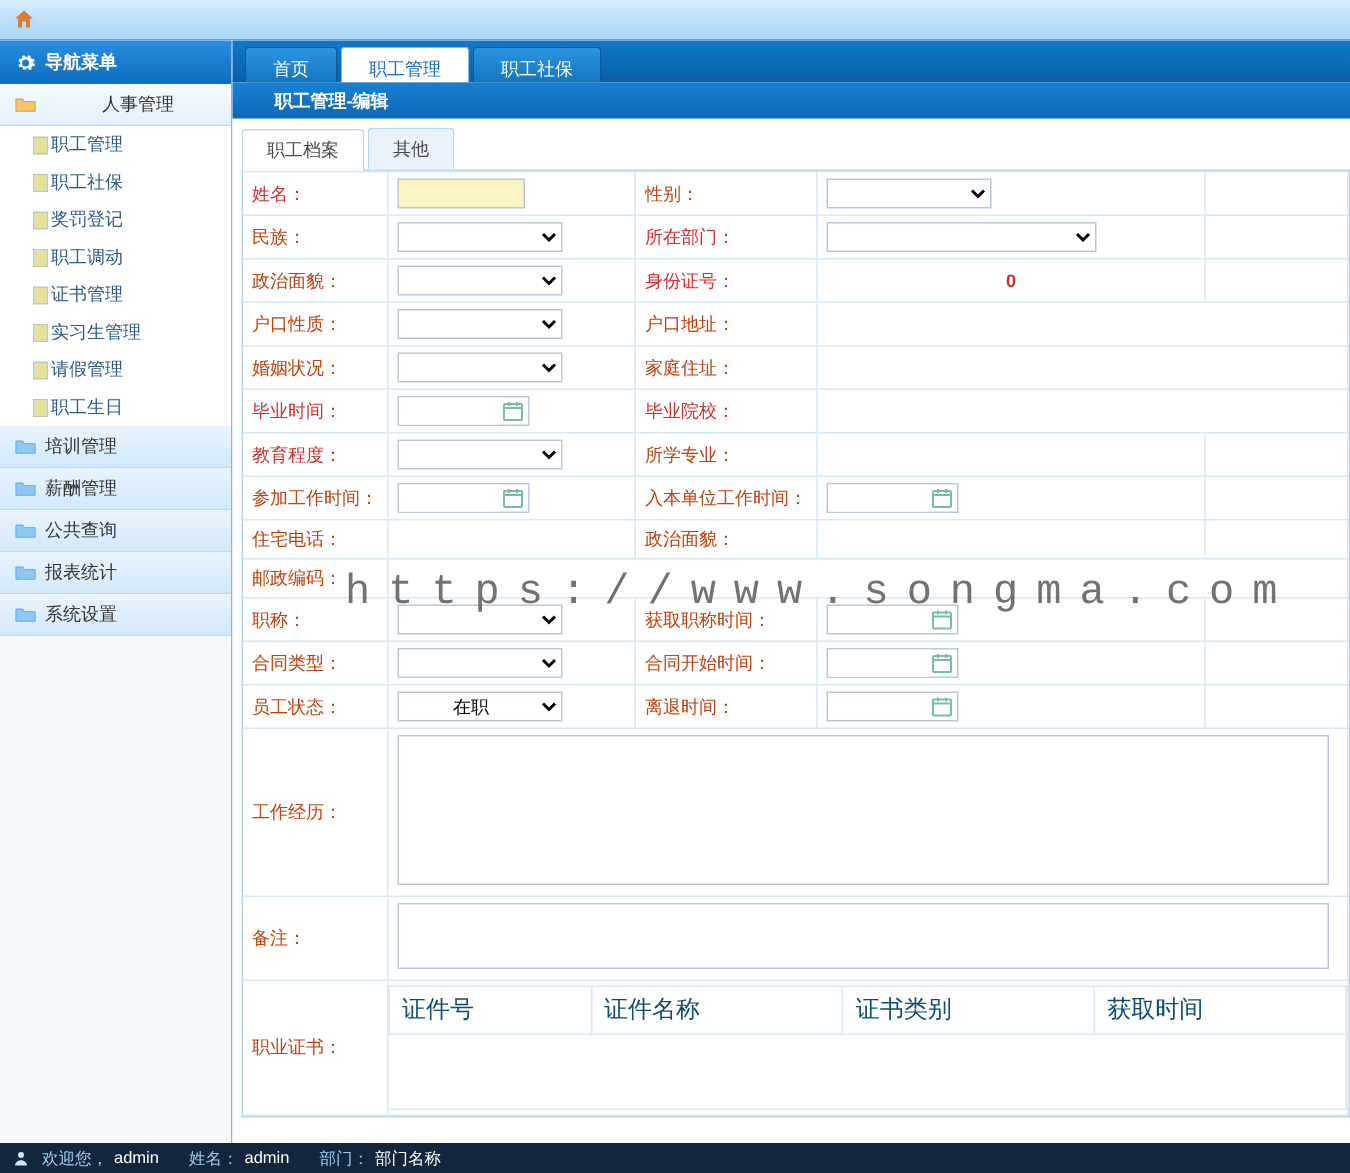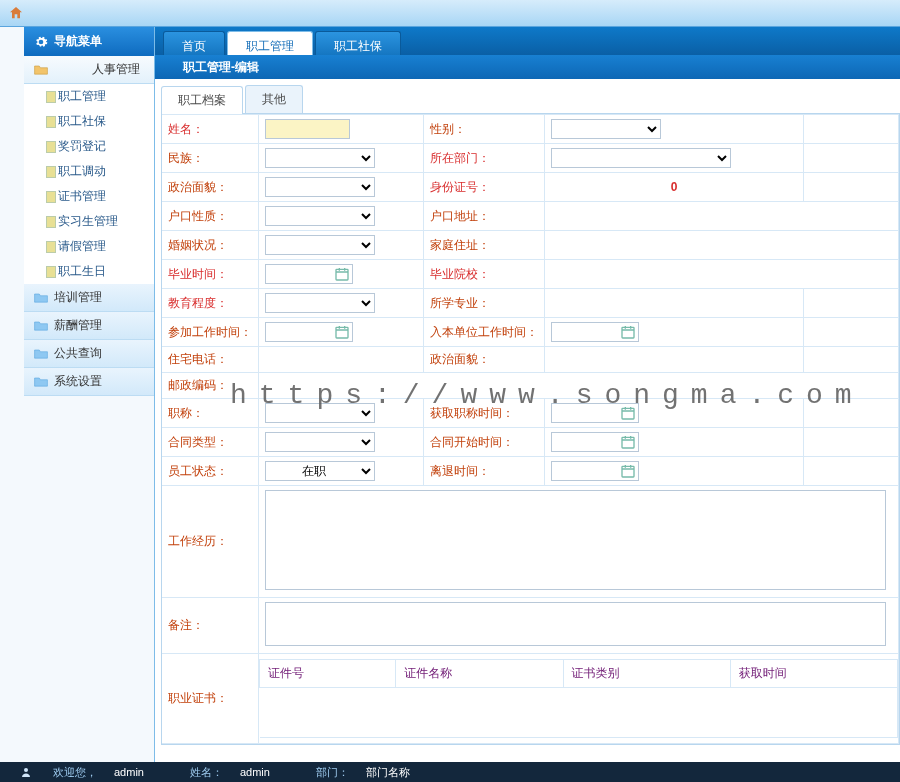--- a/index.html
+++ b/index.html
@@ -7,21 +7,21 @@
 .app { width: 900px; height: 782px; display: flex; flex-direction: column; }
 
 
 .topbar { height: 27px; background: linear-gradient(to bottom, #d6ecfb, #a8d6f5); border-bottom: 1px solid #5aa5de; display: flex; align-items: center; padding-left: 8px; }
 .topbar .home-ico { width: 16px; height: 16px; color: #d97c3a; }
 
 
 .main { flex: 1; display: flex; min-height: 0; }
 
 
-.sidebar { width: 155px; background: #f4f9fd; border-right: 1px solid #7dbce8; display: flex; flex-direction: column; padding-left: 24px; }
+.sidebar { width: 155px; background: #f4f9fd; border-right: 1px solid #7dbce8; display: flex; flex-direction: column; }
 .nav-header { background: linear-gradient(to bottom, #2a8fe0, #0e6bbf); color: #fff; font-weight: bold; padding: 6px 10px; display: flex; align-items: center; gap: 6px; }
 .nav-header .gear { width: 14px; height: 14px; }
 .folder-item { background: linear-gradient(to bottom, #e9f4fd, #d2e9fa); border-bottom: 1px solid #bcdcf3; padding: 5px 10px; display: flex; align-items: center; gap: 6px; cursor: pointer; }
 .folder-item.open { background: linear-gradient(to bottom, #f7fbfe, #e3f1fb); gap: 44px; }
 .folder-ico { width: 14px; height: 11px; }
 .sub-items { background: #fff; }
 .sub-item { padding: 4px 10px 4px 34px; display: flex; align-items: center; gap: 6px; cursor: pointer; color: #2a5a8a; position: relative; }
 .sub-item::before { content: ""; position: absolute; left: 22px; top: 50%; width: 8px; height: 10px; transform: translateY(-50%); background: linear-gradient(#e8e095,#e8e095); border: 1px solid #bca; }
 
 
@@ -54,25 +54,25 @@
 input.txt-s { width: 85px; }
 .date-wrap { display: inline-flex; align-items: center; border: 1px solid #b8c8d8; height: 20px; background: #fff; }
 .date-wrap input { border: none; width: 68px; height: 18px; }
 .date-wrap .cal-ico { width: 16px; height: 16px; color: #6b9; margin-right: 2px; cursor: pointer; }
 .hl-input { background: #fbf4c5 !important; }
 textarea { width: 99%; border: 1px solid #b8c8d8; font-size: 12px; resize: none; background: #fff; }
 .red-cell { color: #d82c2c; font-weight: bold; text-align: center; }
 
 
 table.cert { width: 100%; border-collapse: collapse; }
-table.cert th { background: #fff; border: 1px solid #d7e8f6; padding: 5px 8px; text-align: left; font-weight: normal; color: #701a75; font-size: 12px; }
+table.cert th { background: #fff; border: 1px solid #d7e8f6; padding: 5px 8px; text-align: left; font-weight: normal; color: #0c4a6e; font-size: 16px; }
 table.cert td { border: 1px solid #d7e8f6; height: 50px; }
 
 
-.status { height: 20px; background: #13273c; color: #cfe5fa; display: flex; align-items: center; padding: 0 20px; font-size: 11px; gap: 17px; }
+.status { height: 20px; background: #13273c; color: #cfe5fa; display: flex; align-items: center; padding: 0 8px; font-size: 11px; gap: 4px; }
 .status .k { color: #9ecbef; }
 .status .v { color: #fff; }
 .status .sep { width: 12px; }
 .status .user-ico { width: 12px; height: 12px; margin-right: 4px; }
 
 
 .wm { position: absolute; top: 380px; left: 230px; font-size: 28px; color: #5a5a5a; letter-spacing: 12px; font-family: "Courier New", monospace; pointer-events: none; opacity: 0.85; z-index: 50; }
 </style>
 </head>
 <body>
@@ -136,20 +136,26 @@
         <svg class="folder-ico" viewBox="0 0 24 18" fill="#8ec8f2" stroke="#5aa5de">
             <path d="M1 3h8l2 3h12v11H1z"></path>
           </svg>
         <span>薪酬管理</span>
       </div>
       <div class="folder-item">
         <svg class="folder-ico" viewBox="0 0 24 18" fill="#8ec8f2" stroke="#5aa5de">
             <path d="M1 3h8l2 3h12v11H1z"></path>
           </svg>
         <span>公共查询</span>
+      </div>
+      <div class="folder-item">
+        <svg class="folder-ico" viewBox="0 0 24 18" fill="#8ec8f2" stroke="#5aa5de">
+            <path d="M1 3h8l2 3h12v11H1z"></path>
+          </svg>
+        <span>报表统计</span>
       </div>
       <div class="folder-item">
         <svg class="folder-ico" viewBox="0 0 24 18" fill="#8ec8f2" stroke="#5aa5de">
             <path d="M1 3h8l2 3h12v11H1z"></path>
           </svg>
         <span>系统设置</span>
       </div>
     </div>
 
     <div class="content">

